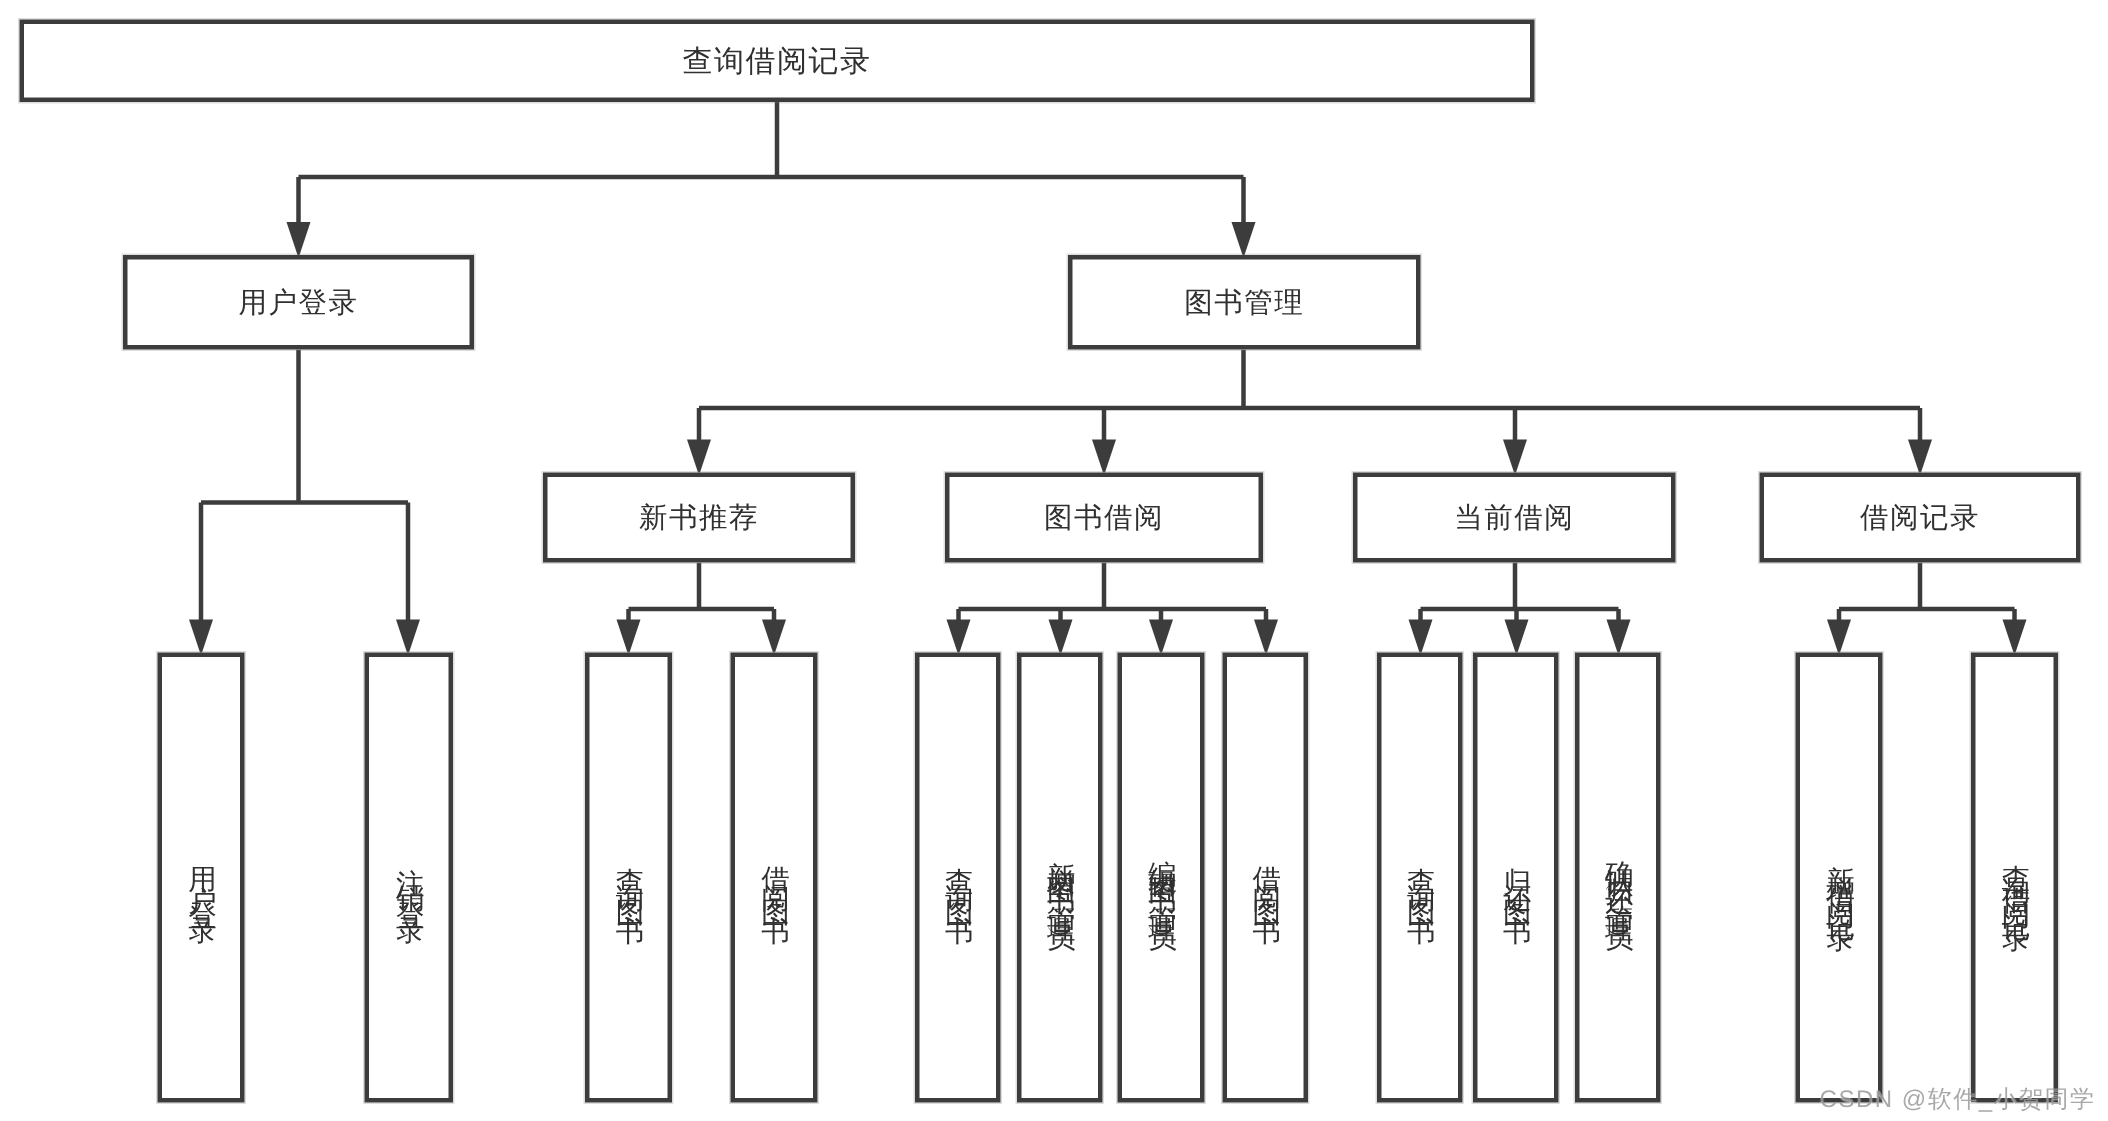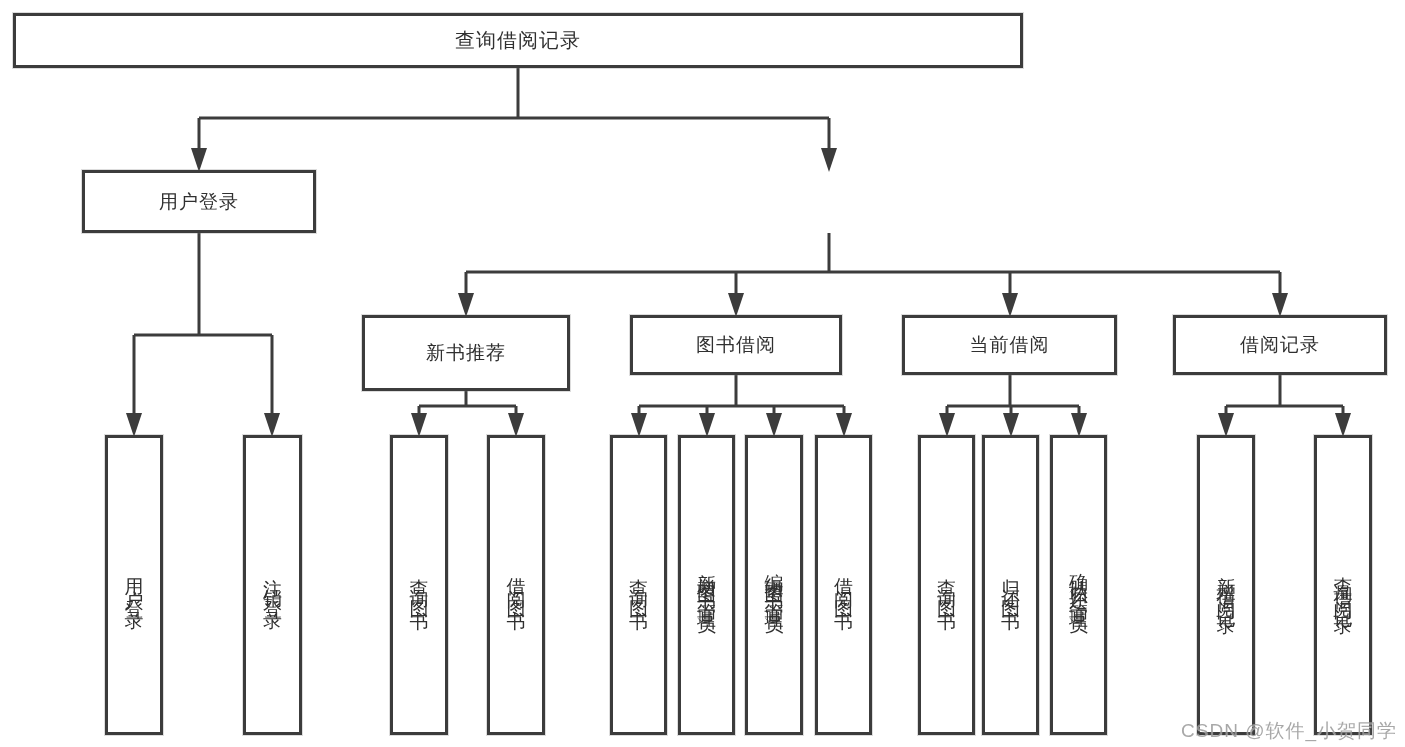--- a/index.html
+++ b/index.html
@@ -33,21 +33,21 @@
   .node.root{font-size:20px;}
   .node.vert{
     writing-mode:vertical-rl;
     text-orientation:mixed;
     letter-spacing:11px;
     font-size:19px;
   }
   .watermark{
     position:absolute;
     right:8px;bottom:3px;
-    font-size:19px;
+    font-size:16px;
     color:#9a9a9a;
     opacity:.85;
     letter-spacing:1px;
     z-index:5;
     text-shadow:0 1px 1px rgba(255,255,255,.8);
     text-align:center;
   }
 </style>
 </head>
 <body>
@@ -93,22 +93,23 @@
       <polygon points="1003,413 1019,413 1011,437"></polygon>
       <polygon points="1071,413 1087,413 1079,437"></polygon>
       <polygon points="1218,413 1234,413 1226,437"></polygon>
       <polygon points="1335,413 1351,413 1343,437"></polygon>
     </g>
   </svg>
 
   <div class="node root" style="left:13px;top:13px;width:1010px;height:55px;">查询借阅记录</div>
 
   <div class="node" style="left:82px;top:170px;width:234px;height:63px;">用户登录</div>
+  <div class="node" style="left:712px;top:170px;width:235px;height:63px;">图书管理</div>
 
-  <div class="node" style="left:362px;top:315px;width:208px;height:76px;">新书推荐</div>
+  <div class="node" style="left:362px;top:315px;width:208px;height:60px;">新书推荐</div>
   <div class="node" style="left:630px;top:315px;width:212px;height:60px;">图书借阅</div>
   <div class="node" style="left:902px;top:315px;width:215px;height:60px;">当前借阅</div>
   <div class="node" style="left:1173px;top:315px;width:214px;height:60px;">借阅记录</div>
 
   <div class="node vert" style="left:105px;top:435px;width:58px;height:300px;">用户登录</div>
   <div class="node vert" style="left:243px;top:435px;width:59px;height:300px;">注销登录</div>
 
   <div class="node vert" style="left:390px;top:435px;width:58px;height:300px;">查询图书</div>
   <div class="node vert" style="left:487px;top:435px;width:58px;height:300px;">借阅图书</div>
 

